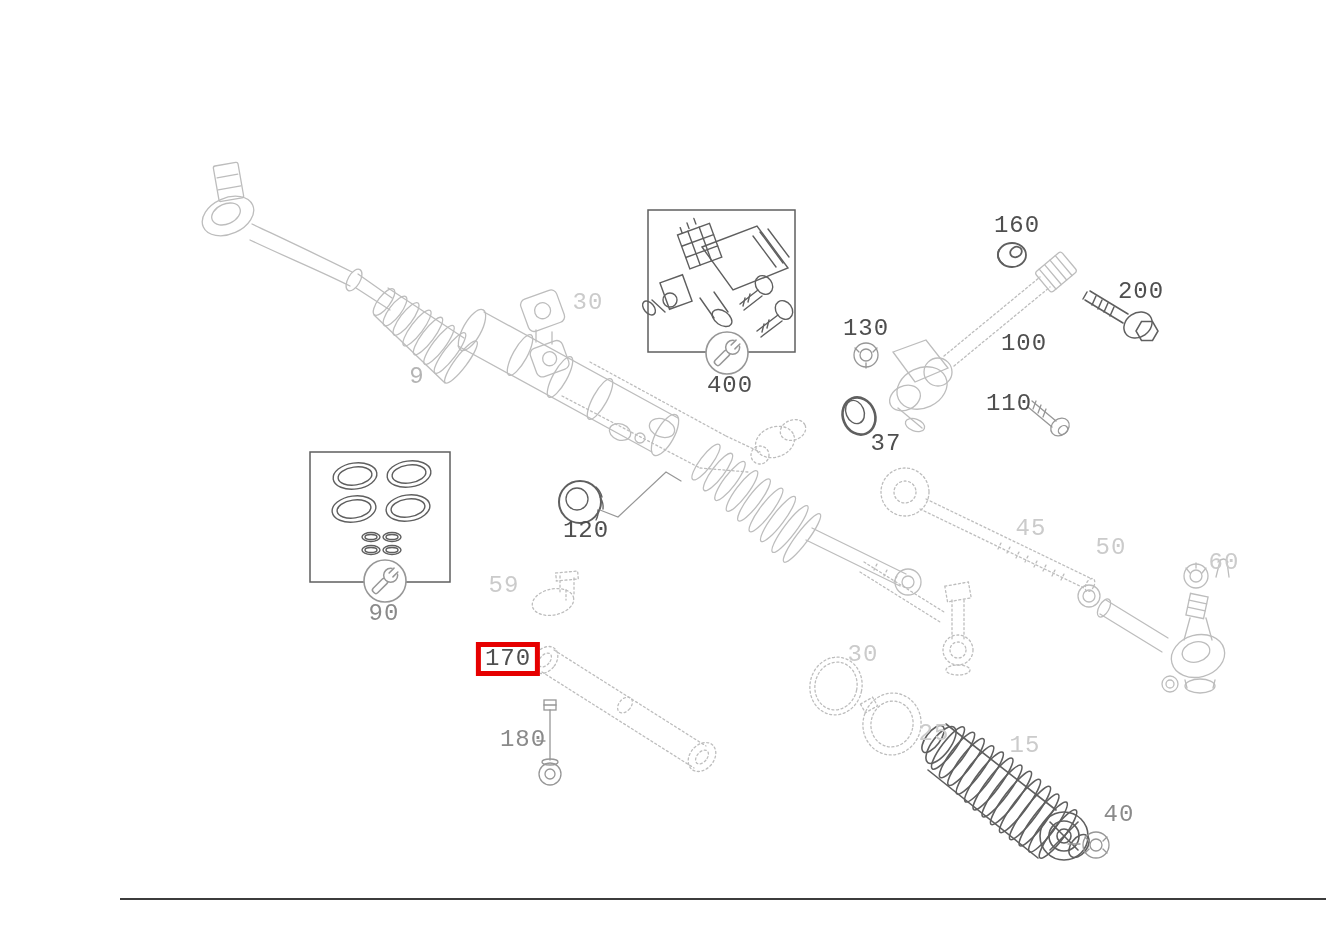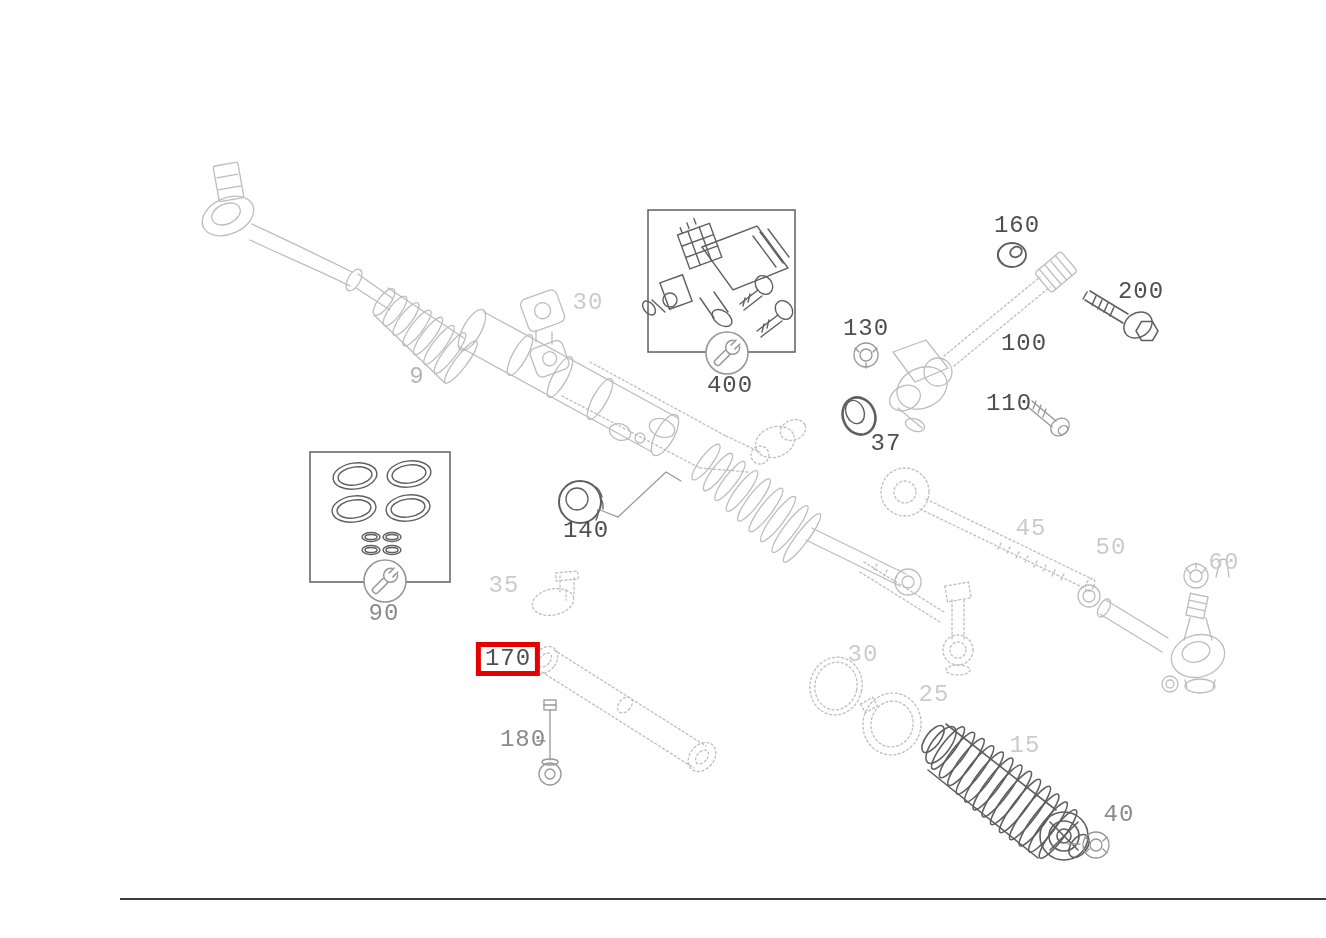--- a/index.html
+++ b/index.html
@@ -397,28 +397,28 @@
 
   <div class="part-label tone-light" style="left:417px;top:377px">9</div>
   <div class="part-label tone-faint" style="left:588px;top:303px">30</div>
   <div class="part-label tone-dark" style="left:730px;top:386px">400</div>
   <div class="part-label tone-dark" style="left:1017px;top:226px">160</div>
   <div class="part-label tone-dark" style="left:1141px;top:292px">200</div>
   <div class="part-label tone-dark" style="left:866px;top:329px">130</div>
   <div class="part-label tone-dark" style="left:1024px;top:344px">100</div>
   <div class="part-label tone-dark" style="left:1009px;top:404px">110</div>
   <div class="part-label tone-dark" style="left:886px;top:444px">37</div>
-  <div class="part-label tone-dark" style="left:586px;top:531px">140</div>
+  <div class="part-label tone-dark" style="left:586px;top:531px">120</div>
   <div class="part-label tone-medium" style="left:384px;top:614px">90</div>
-  <div class="part-label tone-faint" style="left:504px;top:586px">35</div>
+  <div class="part-label tone-faint" style="left:504px;top:586px">59</div>
   <div class="part-label tone-medium" style="left:523px;top:740px">180</div>
   <div class="part-label tone-faint" style="left:1031px;top:529px">45</div>
   <div class="part-label tone-faint" style="left:1111px;top:548px">50</div>
   <div class="part-label tone-faint" style="left:1224px;top:563px">60</div>
-  <div class="part-label tone-faint" style="left:934px;top:695px">25</div>
+  <div class="part-label tone-faint" style="left:934px;top:734px">25</div>
   <div class="part-label tone-faint" style="left:1025px;top:746px">15</div>
   <div class="part-label tone-faint" style="left:863px;top:655px">30</div>
   <div class="part-label tone-medium" style="left:1119px;top:815px">40</div>
 
   <div class="highlight-box" style="left:508px;top:659px">
     <span class="highlight-text">170</span>
   </div>
 
   <div class="footer-rule"></div>
 </div>

